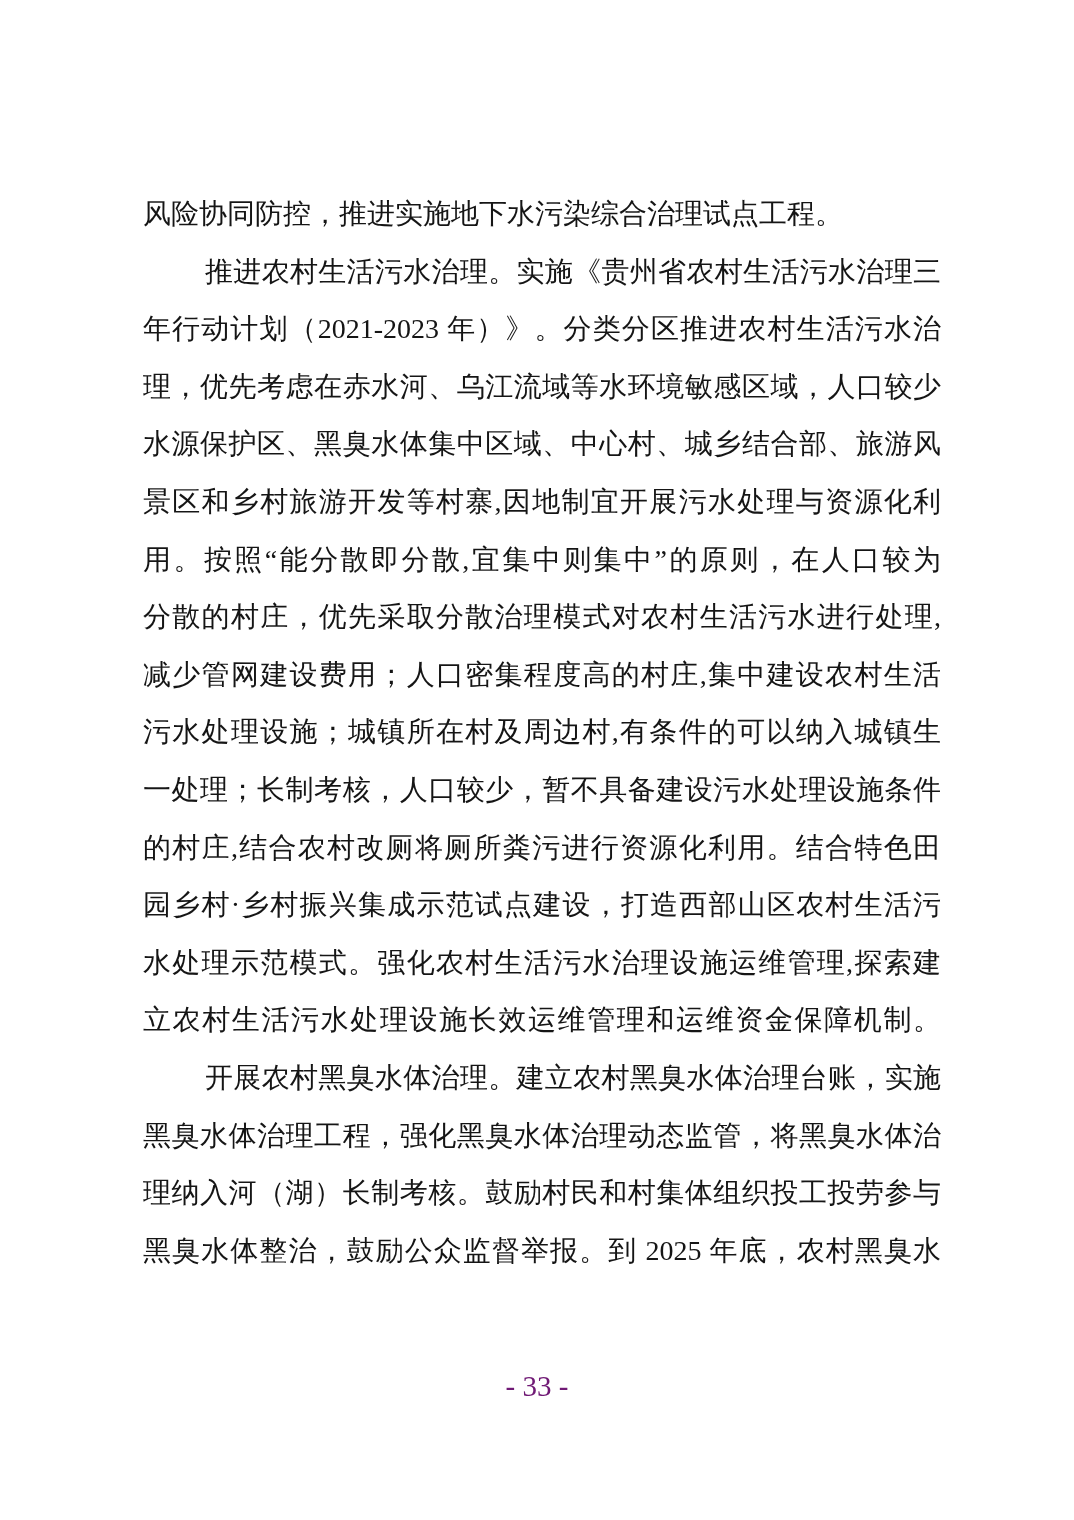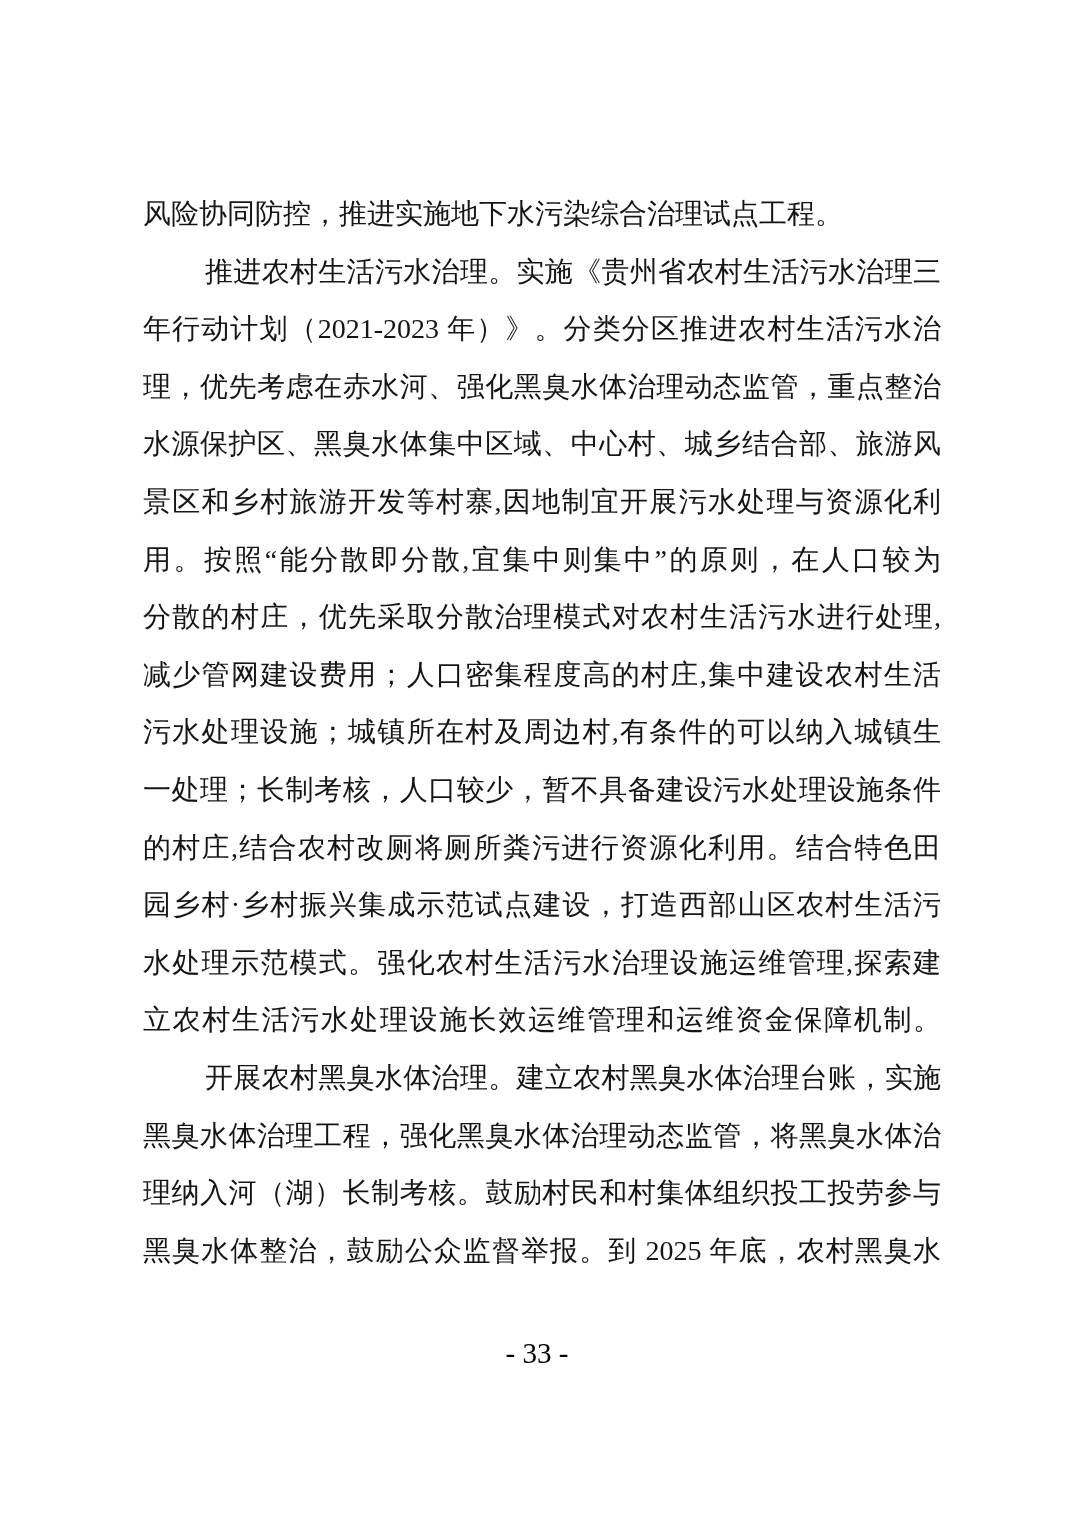--- a/index.html
+++ b/index.html
@@ -38,38 +38,38 @@
   .line.para-end {
     text-align-last: left;
   }
   .line.indent {
     text-indent: 62px;
   }
   .seg { font-weight: normal; }
   .seg.bold { font-weight: 400; }
   .footer {
     position: absolute;
-    left: 0; top: 1331px;
+    left: 0; top: 1364px;
     width: 1074px;
     height: 44px;
     line-height: 44px;
     text-align: center;
     font-size: 29px;
-    color: #000000;
+    color: #701a75;
   }
 </style>
 </head>
 <body>
 
 <div class="page">
   <div class="text-block" id="lines-container">
       <div class="line para-end"><span class="seg">风险协同防控，推进实施地下水污染综合治理试点工程。</span></div>
       <div class="line indent"><span class="seg bold">推进农村生活污水治理</span><span class="seg">。实施《贵州省农村生活污水治理三</span></div>
       <div class="line"><span class="seg">年行动计划（2021-2023 年）》。分类分区推进农村生活污水治</span></div>
-      <div class="line"><span class="seg">理，优先考虑在赤水河、强化黑臭水体治理动态监管，重点整治</span></div>
+      <div class="line"><span class="seg">理，优先考虑在赤水河、乌江流域等水环境敏感区域，人口较少</span></div>
       <div class="line"><span class="seg">水源保护区、黑臭水体集中区域、中心村、城乡结合部、旅游风</span></div>
       <div class="line"><span class="seg">景区和乡村旅游开发等村寨,因地制宜开展污水处理与资源化利</span></div>
       <div class="line"><span class="seg">用。按照“能分散即分散,宜集中则集中”的原则，在人口较为</span></div>
       <div class="line"><span class="seg">分散的村庄，优先采取分散治理模式对农村生活污水进行处理,</span></div>
       <div class="line"><span class="seg">减少管网建设费用；人口密集程度高的村庄,集中建设农村生活</span></div>
       <div class="line"><span class="seg">污水处理设施；城镇所在村及周边村,有条件的可以纳入城镇生</span></div>
       <div class="line"><span class="seg">一处理；长制考核，人口较少，暂不具备建设污水处理设施条件</span></div>
       <div class="line"><span class="seg">的村庄,结合农村改厕将厕所粪污进行资源化利用。结合特色田</span></div>
       <div class="line"><span class="seg">园乡村·乡村振兴集成示范试点建设，打造西部山区农村生活污</span></div>
       <div class="line"><span class="seg">水处理示范模式。强化农村生活污水治理设施运维管理,探索建</span></div>

